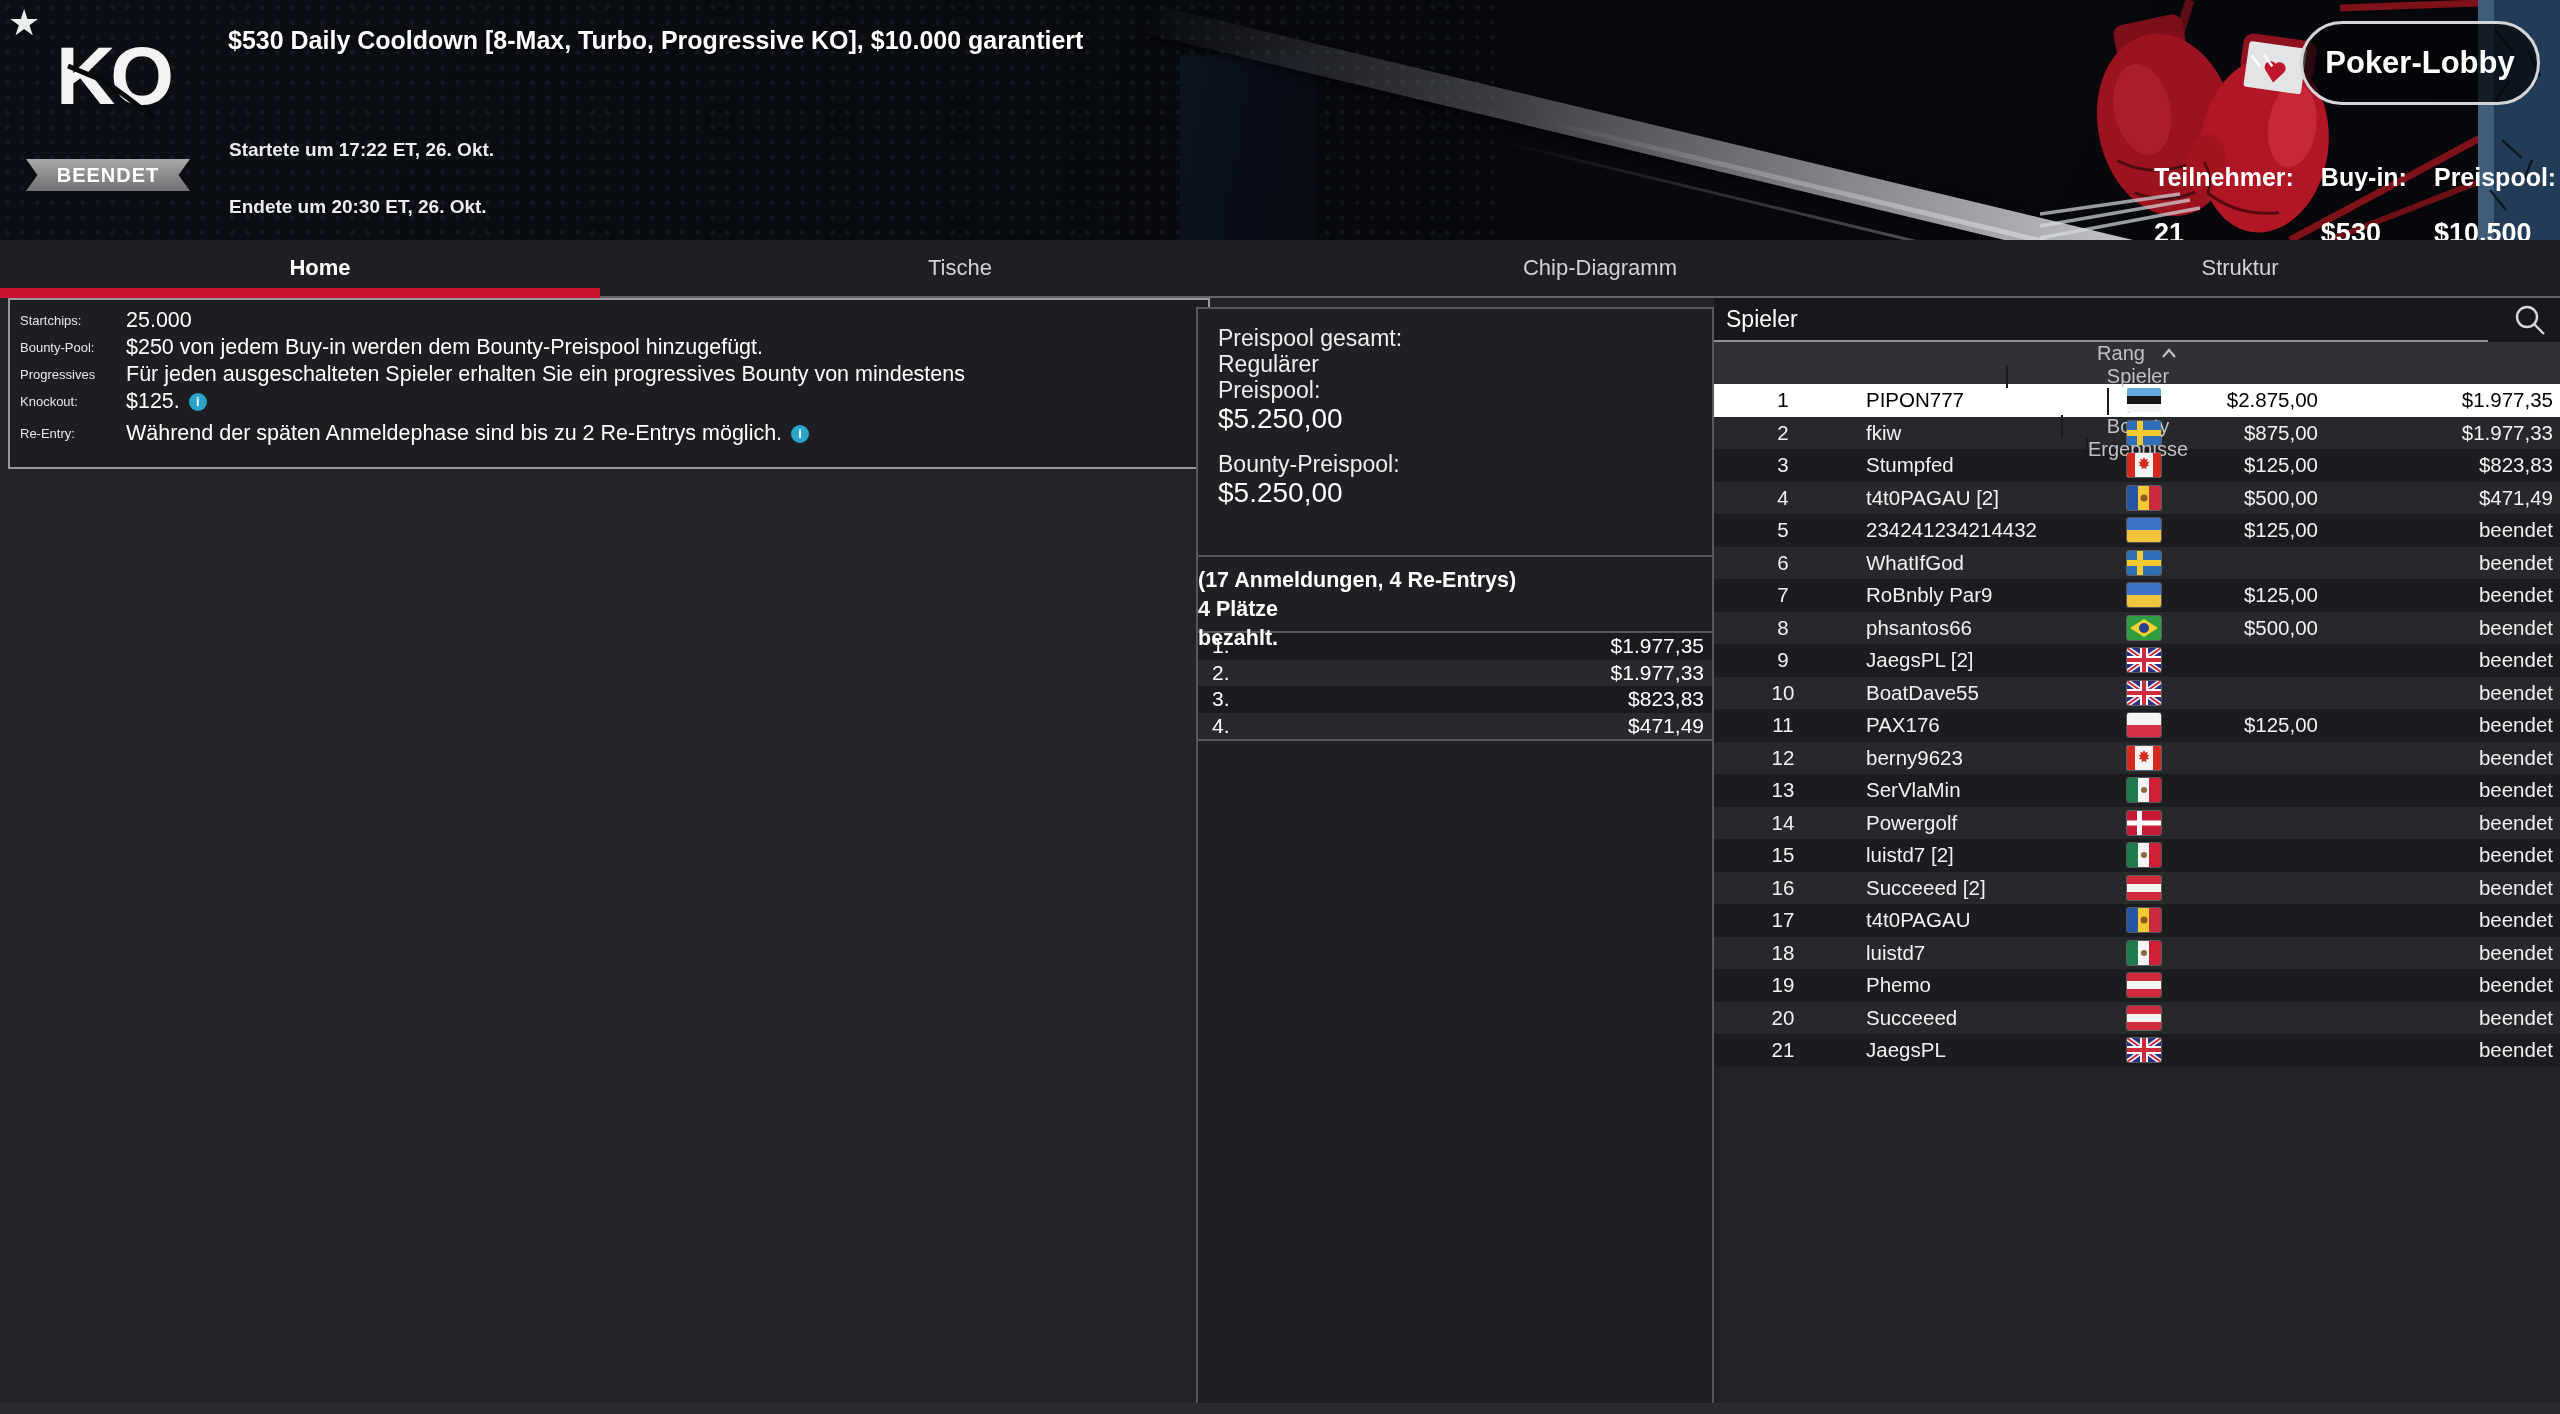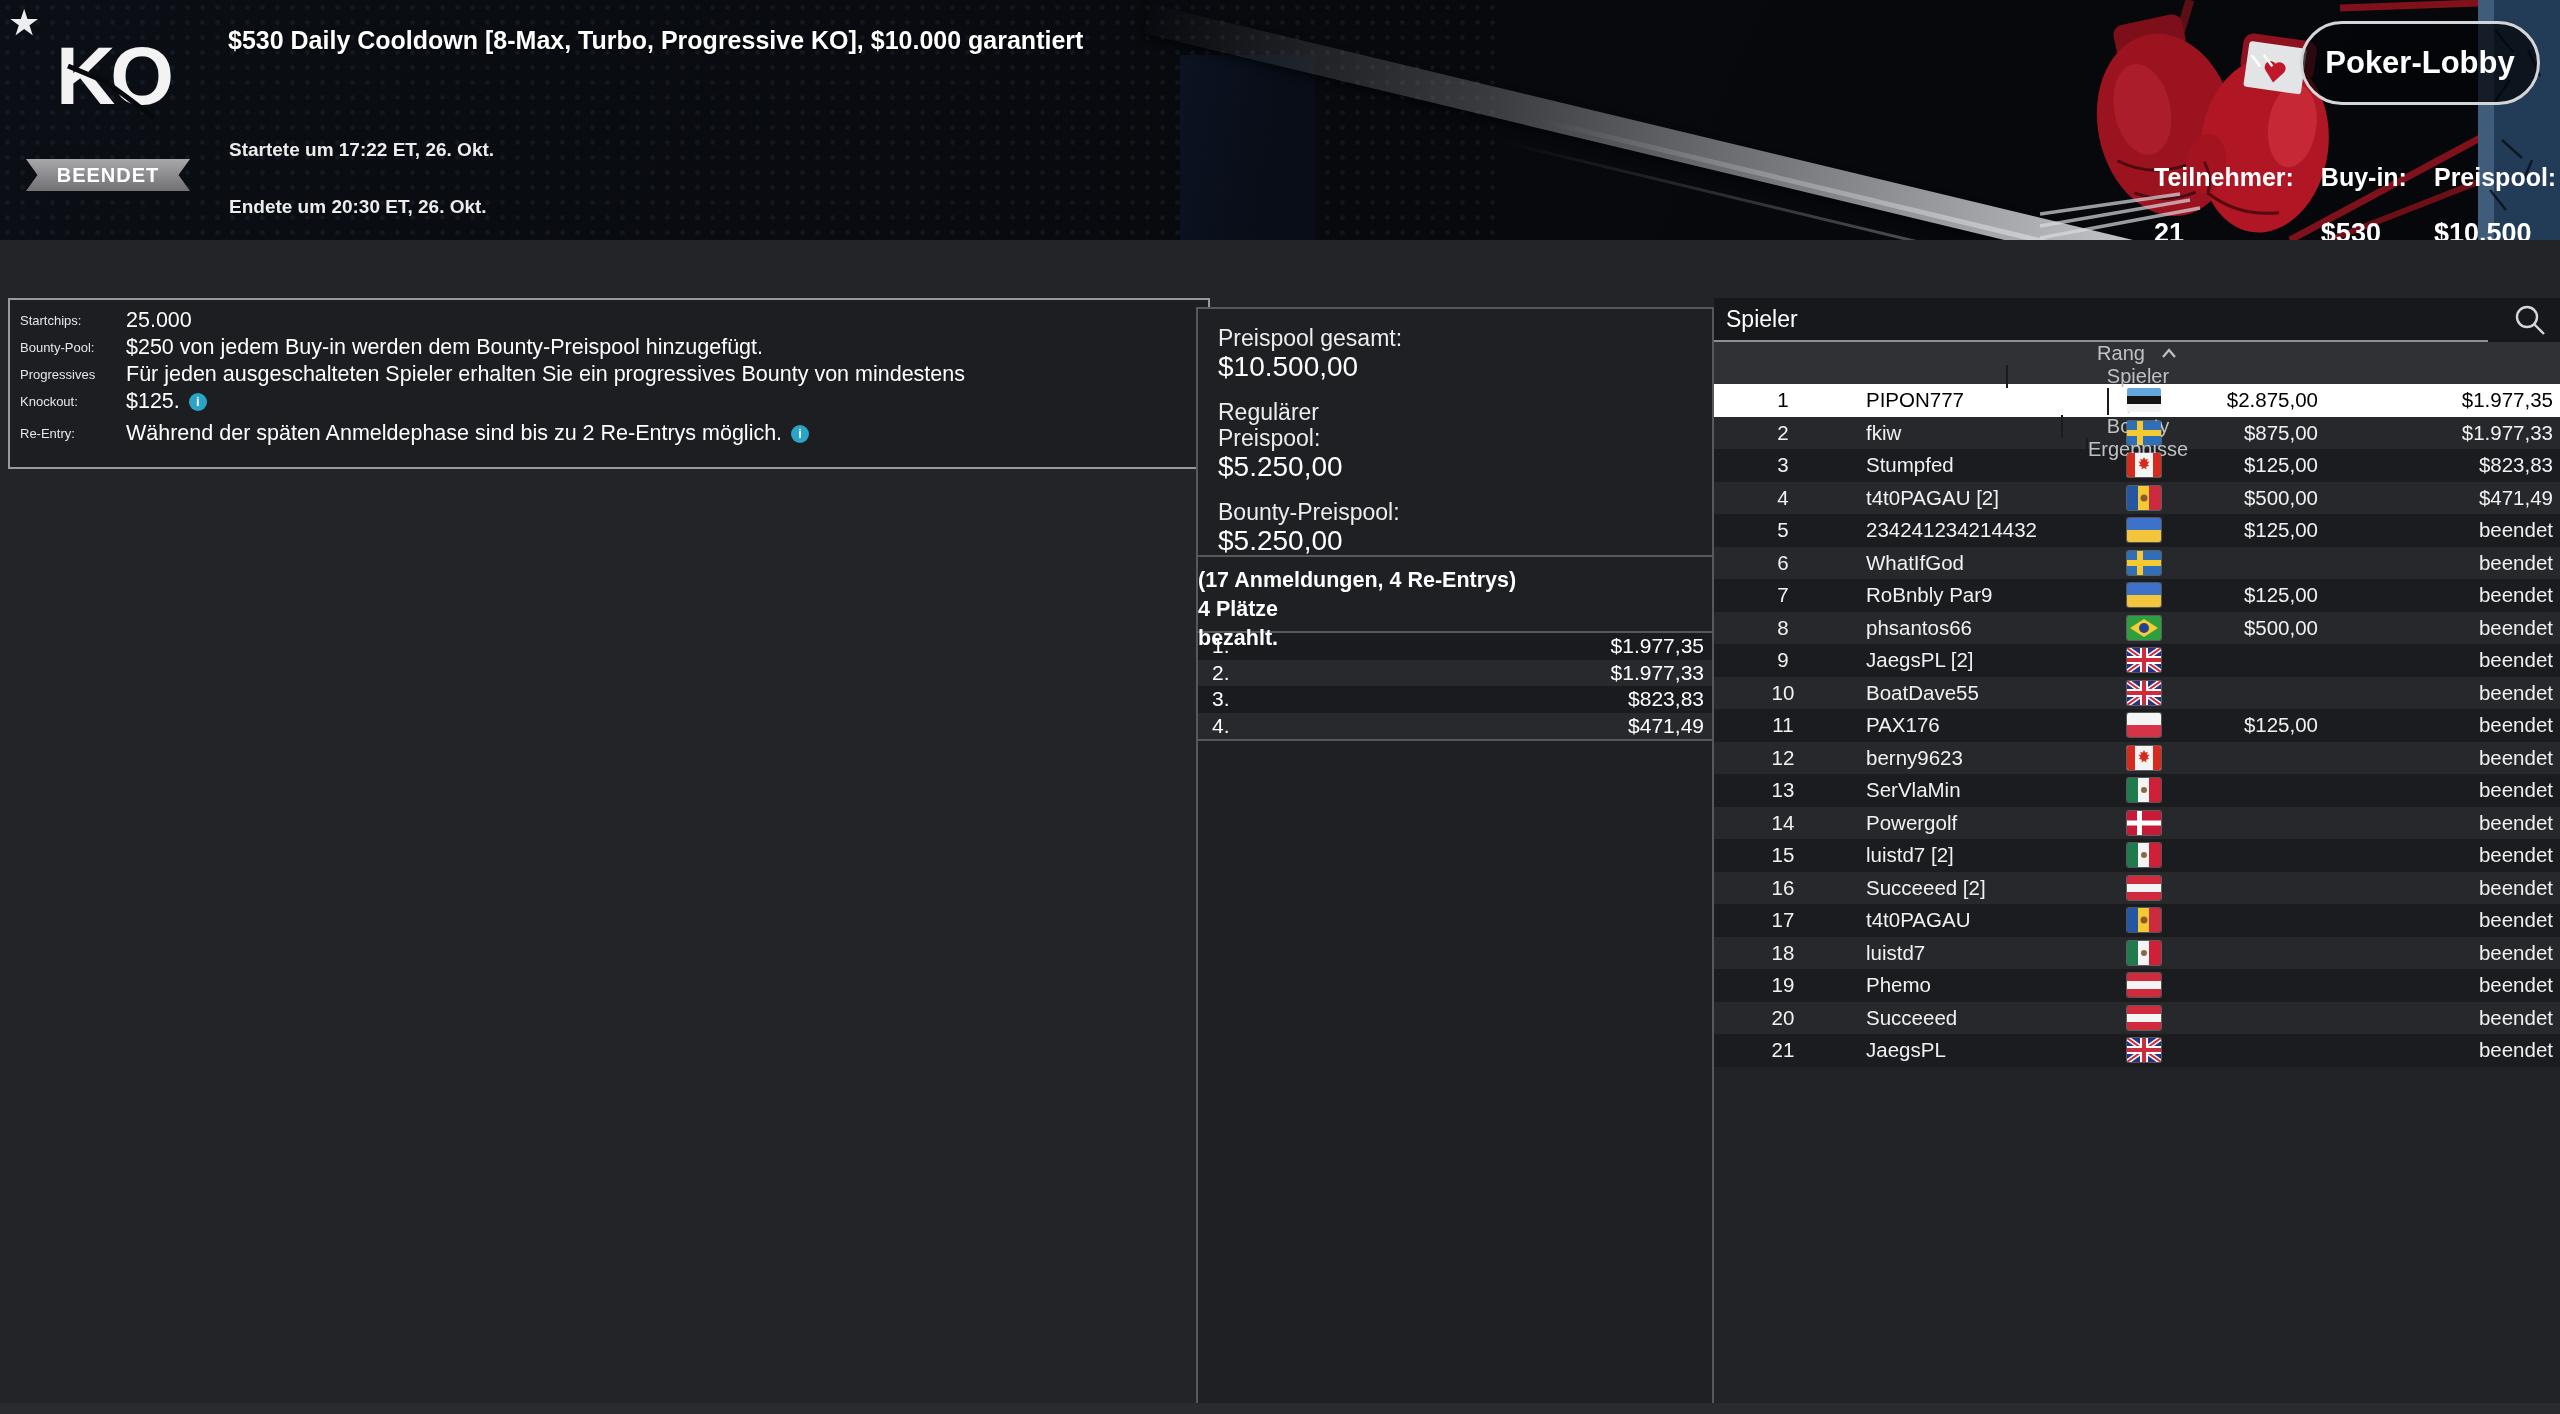--- a/index.html
+++ b/index.html
@@ -147,20 +147,27 @@
           <div class="stat-label">Buy-in:</div>
           <div class="stat-value">$530</div>
         </div>
         <div>
           <div class="stat-label">Preispool:</div>
           <div class="stat-value">$10.500</div>
         </div>
       </div>
   </div>
 
+  <div class="tabbar">
+    <div class="tab-underline"></div>
+  <div class="tab tab--active">Home</div>
+      <div class="tab">Tische</div>
+      <div class="tab">Chip-Diagramm</div>
+      <div class="tab">Struktur</div>
+    </div>
 
   <div class="content">
 
     <div class="info-box">
         <div class="info-row">
           <div class="info-label">Startchips:</div>
           <div class="info-text">25.000</div>
         </div>
         <div class="info-row">
           <div class="info-label">Bounty-Pool:</div>
@@ -172,21 +179,20 @@
         </div>
         <div class="info-row info-row--last">
           <div class="info-label">Re-Entry:</div>
           <div class="info-text">Während der späten Anmeldephase sind bis zu 2 Re-Entrys möglich.<span class="info-icon">i</span></div>
         </div>
       </div>
 
     <div class="mid">
       <div class="pools">
           <div class="pool-label">Preispool gesamt:</div>
-          <div class="pool-value">$10.500,00</div>
           <div class="pool-label">Regulärer<br>Preispool:</div>
           <div class="pool-value">$5.250,00</div>
           <div class="pool-label">Bounty-Preispool:</div>
           <div class="pool-value">$5.250,00</div>
         </div>
       <div class="entries">(17 Anmeldungen, 4 Re-Entrys)<br>4 Plätze<br>bezahlt.</div>
       <div class="payouts">
           <div class="payout-row dark">
             <div class="payout-place">1.</div>
             <div class="payout-amount">$1.977,35</div>

